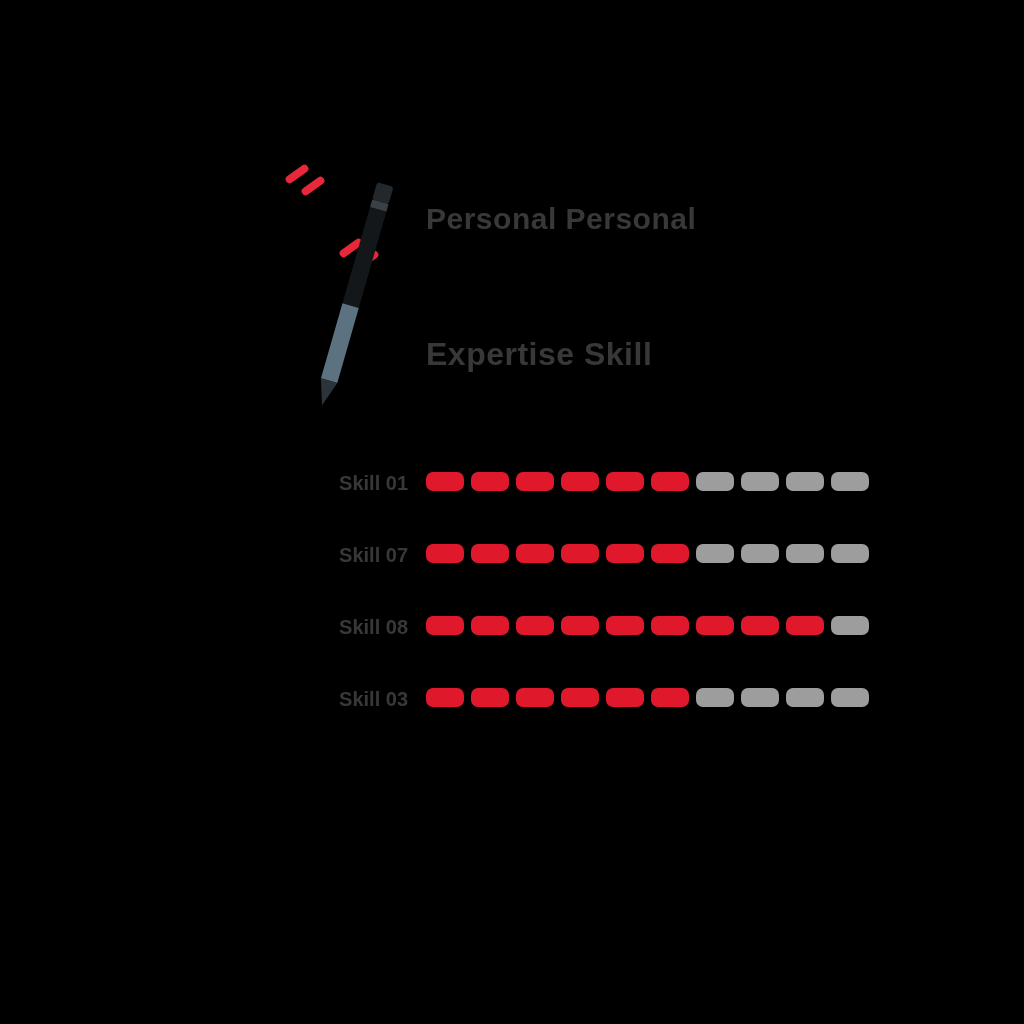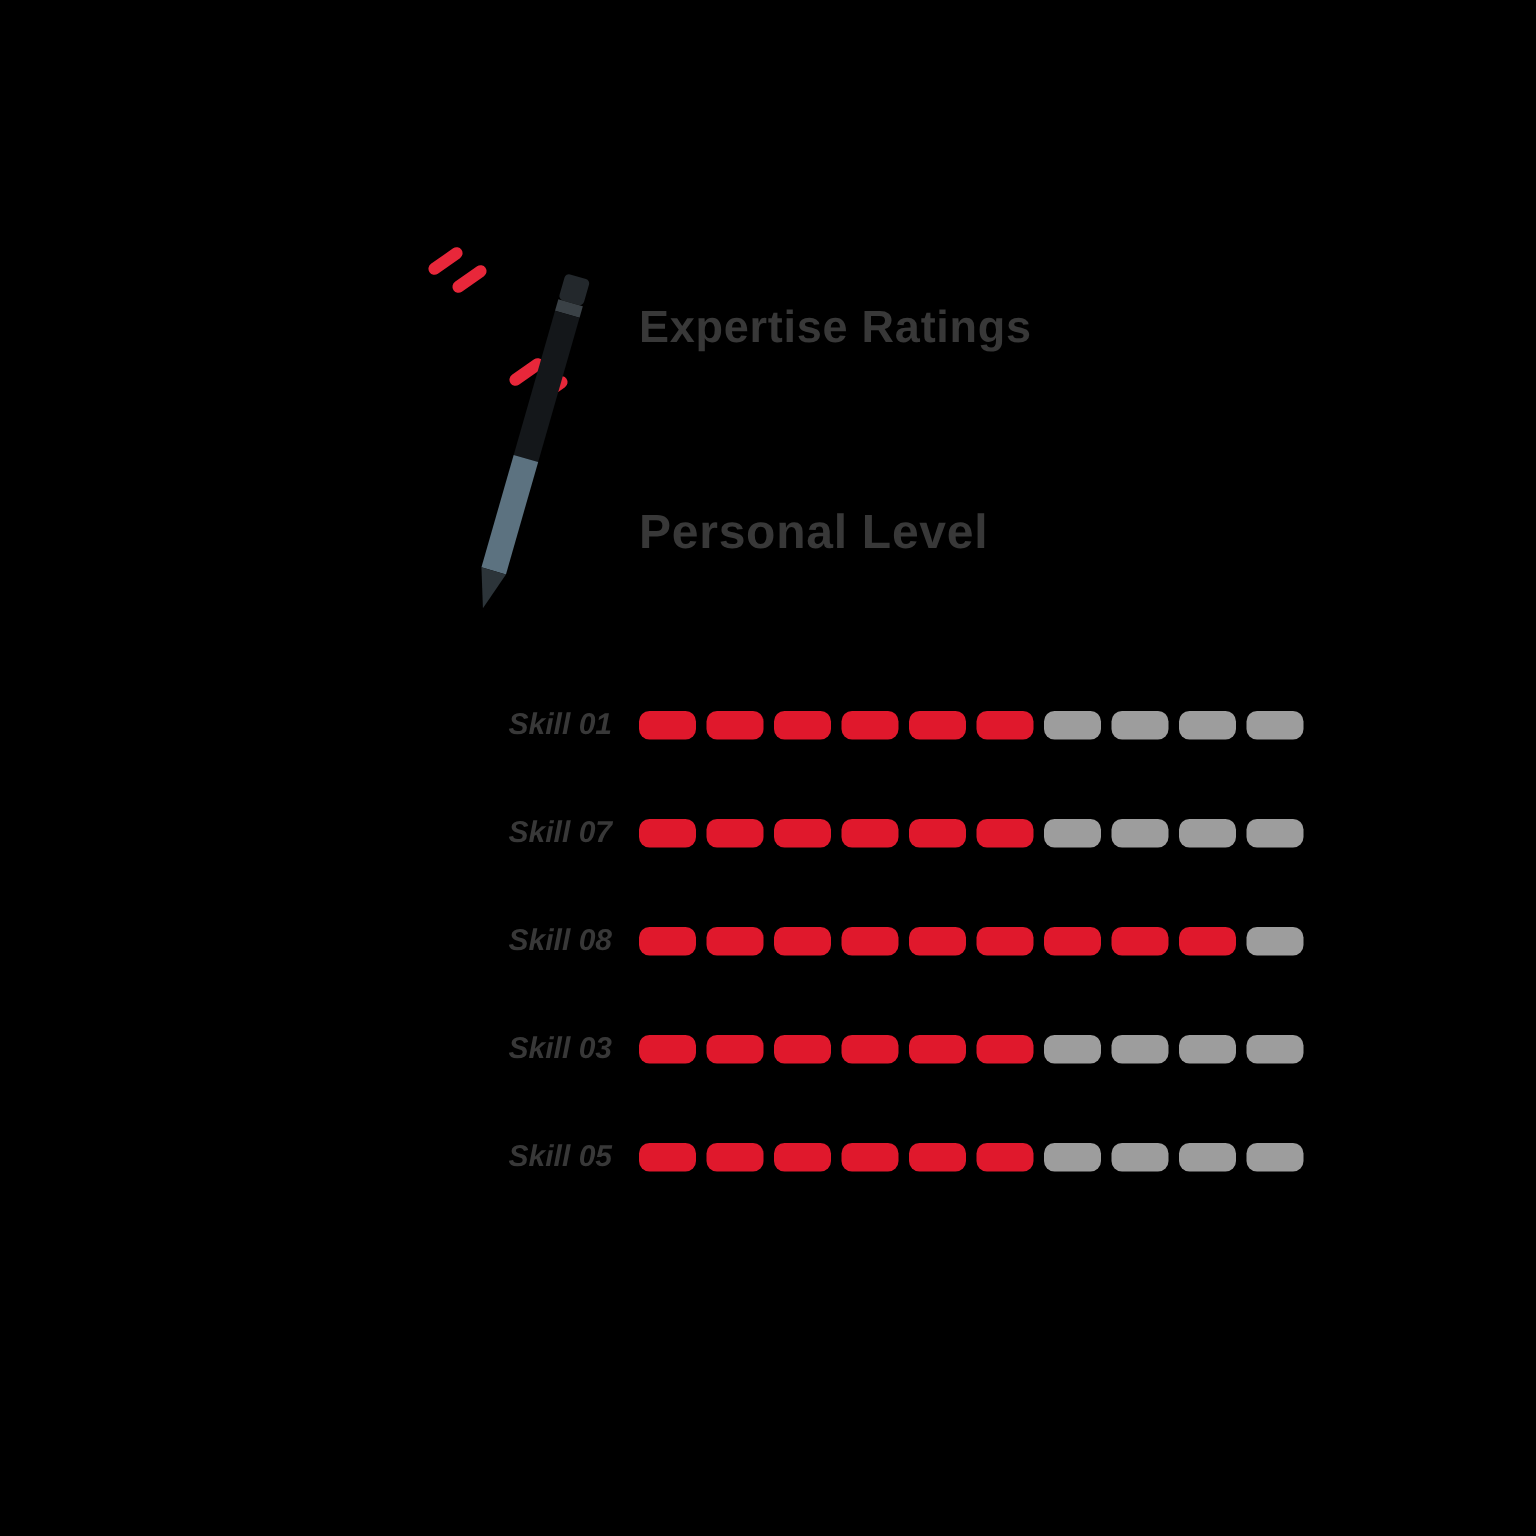--- a/index.html
+++ b/index.html
@@ -46,24 +46,22 @@
     color: var(--text, #383838);
     white-space: nowrap;
   }
   .rows {
     position: absolute;
     left: 318px;
     top: 472px;
   }
   .row {
     display: flex;
-    align-items: center;
     height: 22px;
     margin-bottom: 50px;
-    font-style: italic;
   }
   .label {
     display: inline-block;
     width: 90px;
     margin-right: 18px;
     text-align: right;
     font-size: 20px;
     font-weight: 700;
     color: var(--text, #383838);
     white-space: nowrap;
@@ -97,22 +95,22 @@
       <g transform="rotate(16 92 140)">
         <rect x="84" y="28" width="17" height="18" rx="3" fill="#23282c"></rect>
         <rect x="84" y="46" width="17" height="8" fill="#3a4146"></rect>
         <rect x="84" y="54" width="17" height="100" fill="#14171a"></rect>
         <rect x="84" y="154" width="17" height="78" fill="#5c7280"></rect>
         <polygon points="84,232 101,232 92.5,258" fill="#2c3439"></polygon>
       </g>
     </svg>
   </div>
 
-  <h1 class="title">Expertise Ratings</h1>
-  <h2 class="subtitle">Personal Level</h2>
+  <h1 class="title">Personal Personal</h1>
+  <h2 class="subtitle">Expertise Skill</h2>
 
   <div class="rows" id="rows">
       <div class="row">
         <span class="label">Skill 01</span>
         <div class="segs">
           <div class="seg" style="background: rgb(224, 24, 44);"></div>
           <div class="seg" style="background: rgb(224, 24, 44);"></div>
           <div class="seg" style="background: rgb(224, 24, 44);"></div>
           <div class="seg" style="background: rgb(224, 24, 44);"></div>
           <div class="seg" style="background: rgb(224, 24, 44);"></div>
@@ -161,30 +159,15 @@
           <div class="seg" style="background: rgb(224, 24, 44);"></div>
           <div class="seg" style="background: rgb(224, 24, 44);"></div>
           <div class="seg" style="background: rgb(224, 24, 44);"></div>
           <div class="seg" style="background: rgb(224, 24, 44);"></div>
           <div class="seg" style="background: rgb(157, 157, 157);"></div>
           <div class="seg" style="background: rgb(157, 157, 157);"></div>
           <div class="seg" style="background: rgb(157, 157, 157);"></div>
           <div class="seg" style="background: rgb(157, 157, 157);"></div>
         </div>
       </div>
-      <div class="row">
-        <span class="label">Skill 05</span>
-        <div class="segs">
-          <div class="seg" style="background: rgb(224, 24, 44);"></div>
-          <div class="seg" style="background: rgb(224, 24, 44);"></div>
-          <div class="seg" style="background: rgb(224, 24, 44);"></div>
-          <div class="seg" style="background: rgb(224, 24, 44);"></div>
-          <div class="seg" style="background: rgb(224, 24, 44);"></div>
-          <div class="seg" style="background: rgb(224, 24, 44);"></div>
-          <div class="seg" style="background: rgb(157, 157, 157);"></div>
-          <div class="seg" style="background: rgb(157, 157, 157);"></div>
-          <div class="seg" style="background: rgb(157, 157, 157);"></div>
-          <div class="seg" style="background: rgb(157, 157, 157);"></div>
-        </div>
-      </div>
     </div>
 
 </div>
 
 </body></html>

